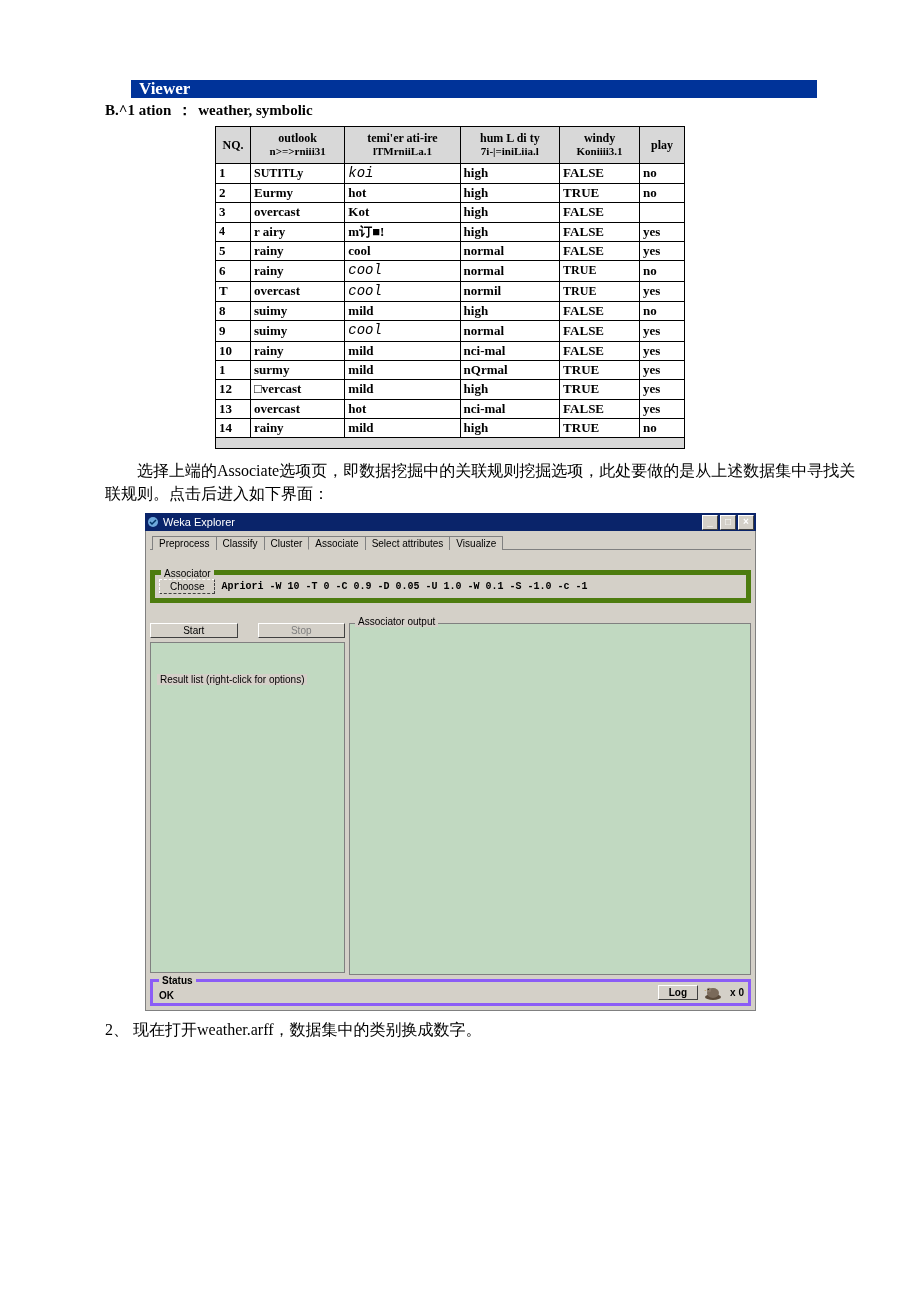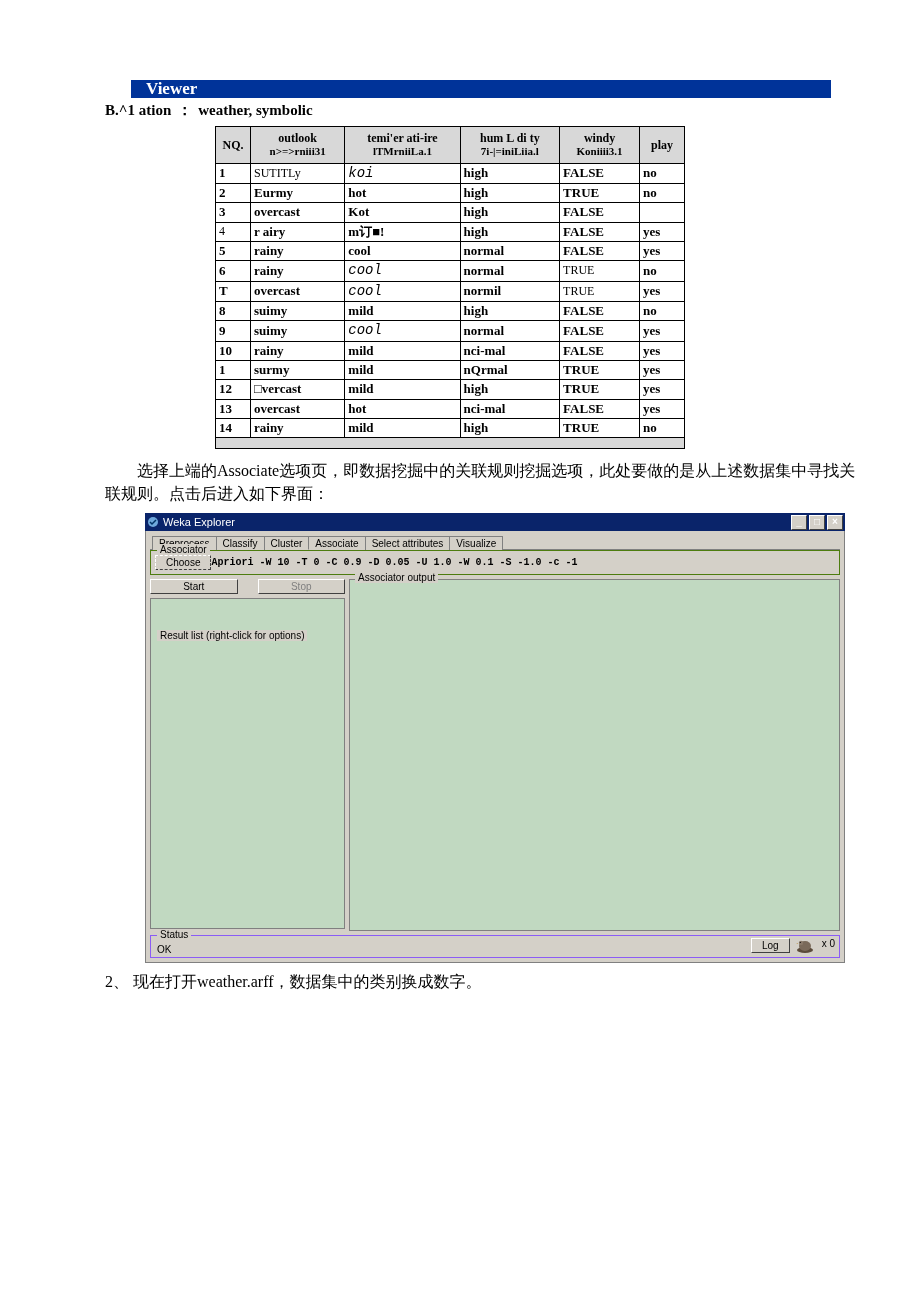--- a/index.html
+++ b/index.html
@@ -9,21 +9,21 @@
     background: #fff;
     color: #000;
     width: 920px;
   }
   .page { padding: 80px 60px 80px 105px; }
   .viewer-bar {
     background: #003399;
     color: #fff;
     font-weight: bold;
     font-size: 17px;
-    padding: 0 15px;
+    padding: 0 8px;
     margin-left: 26px;
     width: 670px;
     line-height: 18px;
     height: 18px;
   }
   .subhead {
     font-size: 15px;
     font-weight: bold;
     margin: 3px 0 0 0;
   }
@@ -49,38 +49,38 @@
   }
   table.data td {
     border: 1px solid #000;
     padding: 1px 3px;
     font-weight: bold;
     font-size: 13px;
     line-height: 1.25;
   }
   table.data td.no { width: 28px; }
   table.data td.mono { font-family: "Courier New", monospace; font-weight: normal; font-size: 14px; font-style: italic; }
-  table.data td.thin { font-weight: normal; font-size: 12px; margin-top: 20px; }
+  table.data td.thin { font-weight: bold; font-size: 12px; margin-top: 20px; }
   table.data tr.spacer td { background:#d8d8d8; height:8px; border:1px solid #000; }
   .para {
     font-size: 16px;
     line-height: 1.45;
     margin: 4px 0 6px 0;
     text-indent: 2em;
     font-family: "SimSun","Songti SC","Times New Roman",serif;
   }
   .para2 {
     font-size: 16px;
     line-height: 1.4;
     margin: 6px 0 0 0;
     font-family: "SimSun","Songti SC","Times New Roman",serif;
   }
   .para2 .idx { padding-right: 4px; }
   .weka-wrap {
-    width: 700px;
+    width: 611px;
     margin: 8px 0 8px 40px;
     font-family: "Tahoma","MS Sans Serif",sans-serif;
     font-size: 11px;
     color: #000;
   }
   .weka-title {
     background: #0a246a;
     color: #fff;
     display: flex;
     align-items: center;
@@ -122,22 +122,22 @@
     position: relative;
     top: 1px;
   }
   .tab.active {
     background: #d4d0c8;
     font-weight: normal;
     border-bottom: 1px solid #d4d0c8;
     top: 1px;
   }
   .fieldset {
-    border: 1px solid #4d7c0f;
-    margin: 0 0;
+    border: 5px solid #4d7c0f;
+    margin: 20px 0;
     padding: 4px;
     position: relative;
   }
   .fieldset .legend {
     position: absolute;
     top: -7px; left: 6px;
     background: #d4d0c8;
     padding: 0 3px;
     font-size: 10px;
   }
@@ -145,21 +145,21 @@
     background: #d4d0c8;
     border: 1px solid #fff;
     border-right-color:#404040; border-bottom-color:#404040;
     padding: 1px 10px;
     font-size: 10px;
     display: inline-block;
     text-align: center;
     cursor: default;
   }
   .btn3d.disabled { color:#808080; }
-  .assoc-line { display:flex; align-items:center; }
+  .assoc-line { display:flex; align-items:center; gap:6px; }
   .assoc-text {
     font-family: "Courier New", monospace;
     font-size: 10px;
     font-weight: bold;
     white-space: nowrap;
     overflow: hidden;
   }
   .midrow { display:flex; gap:4px; margin-top:4px; height:350px; }
   .leftcol { width: 195px; display:flex; flex-direction:column; }
   .btnrow { display:flex; gap:20px; }
@@ -179,24 +179,25 @@
   .outputcol .legend {
     position:absolute; top:-7px; left:6px;
     background:#d4d0c8; padding:0 3px; font-size:10px;
   }
   .output-area {
     border: 1px solid #808080;
     background: #c1d9c1;
     height:100%;
   }
   .statusbar {
-    display:flex; align-items:flex-start;
-    border:1px solid #8b5cf6;
+    display:flex; align-items:center;
+    border:3px solid #8b5cf6;
     margin-top:6px; padding:2px 4px;
     position:relative;
+    font-weight:bold;
   }
   .statusbar .legend {
     position:absolute; top:-7px; left:6px;
     background:#d4d0c8; padding:0 3px; font-size:10px;
   }
   .statusbar .ok { flex:1; padding-left:2px; padding-top:6px; font-size:10px; }
   .bird { width:22px; height:16px; margin:0 4px; }
   .x0 { font-size:10px; padding-left:2px; }
 </style>
 </head>

